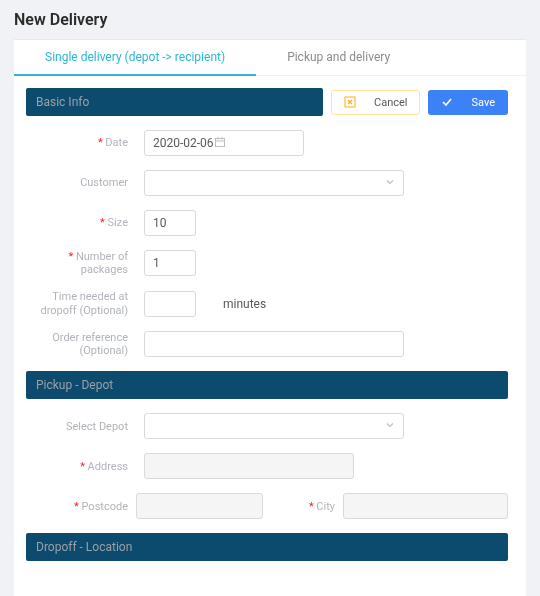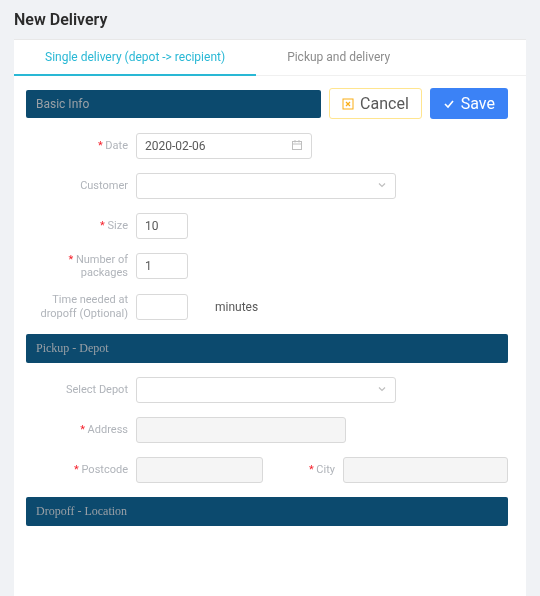--- a/index.html
+++ b/index.html
@@ -8,47 +8,47 @@
 .page-title { font-size: 16px; font-weight: 600; color: #2b2b2b; margin-bottom: 10px; }
 .panel { background: #fff; flex: 1; position: relative; border-top: 1px solid #e8e8e8; }
 .tabs { display: flex; border-bottom: 1px solid #f0f0f0; }
 .tab { padding: 10px 31px; font-size: 12px; color: #8c8c8c; cursor: pointer; }
 .tab.active { color: #29b8d5; border-bottom: 2px solid #29b8d5; margin-bottom: -1px; }
 .scroll { position: absolute; top: 38px; bottom: 0; left: 0; right: 6px; overflow-y: auto; padding: 10px 12px 20px 12px; }
 .scroll::-webkit-scrollbar { width: 6px; }
 .scroll::-webkit-scrollbar-thumb { background: #d0d0d0; border-radius: 3px; }
 .header-row { display: flex; align-items: center; gap: 8px; margin-bottom: 14px; }
 .section-bar { flex: 1; background: #0c4a6e; color: #9aa0a6; font-size: 12px; padding: 7px 10px; border-radius: 2px; }
-.btn { display: inline-flex; align-items: center; gap: 6px; padding: 5px 12px; font-size: 16px; border-radius: 3px; cursor: pointer; border: 1px solid transparent; }
+.btn { display: inline-flex; align-items: center; gap: 18px; padding: 5px 12px; font-size: 11px; border-radius: 3px; cursor: pointer; border: 1px solid transparent; }
 .btn-cancel { background: #fff; border: 1px solid #ffe58f; color: #595959; }
 .btn-cancel .ic { color: #faad14; }
 .btn-save { background: #3b82f6; color: #fff; }
 .btn-save .ic { color: #fff; }
 .ic svg { display: block; }
-.form-row { display: flex; align-items: center; margin-bottom: 14px; }
+.form-row { display: flex; align-items: center; margin-bottom: 14px; gap: 8px; }
 .label { width: 110px; text-align: right; padding-right: 8px; font-size: 11px; color: #b0b4ba; line-height: 1.2; }
 .req::before { content: "* "; color: #f5222d; }
 .control { flex: 1; display: flex; align-items: center; gap: 6px; }
 .input, .select, .date { height: 26px; border: 1px solid #d9d9d9; border-radius: 3px; padding: 0 8px; font-size: 12px; color: #595959; background: #fff; display: flex; align-items: center; }
 .input { width: 100px; }
 .input-wide { flex: 1; max-width: 260px; }
 .input-sm { width: 52px; }
 .input-num { width: 52px; }
 .input.disabled { background: #f5f5f5; color: #bfbfbf; }
 .select { flex: 1; max-width: 260px; justify-content: space-between; cursor: pointer; color: #bfbfbf; }
 .select .chev { color: #bfbfbf; }
-.date { width: 176px; justify-content: space-between; }
+.date { width: 160px; }
 .date .cal { color: #bfbfbf; }
 .suffix { font-size: 12px; color: #595959; margin-left: 21px; }
 .two-col { display: flex; gap: 8px; margin-bottom: 14px; }
 .two-col .col { flex: 1; display: flex; align-items: center; }
 .two-col .label { width: 110px; }
 .two-col .col:nth-child(2) .label { width: 72px; }
 .two-col .input-flex { flex: 1; }
-.section-bar.standalone { margin-bottom: 14px; font-family: Liberation Serif, serif; }
+.section-bar.standalone { margin-bottom: 14px; }
 </style>
 </head>
 <body>
 
 <div class="page">
   <div class="page-title">New Delivery</div>
 
   <div class="panel">
     <div class="tabs">
       <div class="tab active">Single delivery (depot -&gt; recipient)</div>
@@ -122,20 +122,26 @@
       </div>
 
       <div class="form-row">
         <div class="label">Time needed at dropoff (Optional)</div>
         <div class="control">
           <div class="input input-sm"></div>
           <span class="suffix">minutes</span>
         </div>
       </div>
 
+      <div class="form-row">
+        <div class="label">Order reference (Optional)</div>
+        <div class="control">
+          <div class="input input-wide"></div>
+        </div>
+      </div>
 
       <div class="section-bar standalone">Pickup - Depot</div>
 
       <div class="form-row">
         <div class="label">Select Depot</div>
         <div class="control">
           <div class="select">
             <span></span>
             <span class="chev">
               <svg width="10" height="10" viewBox="0 0 10 10">

